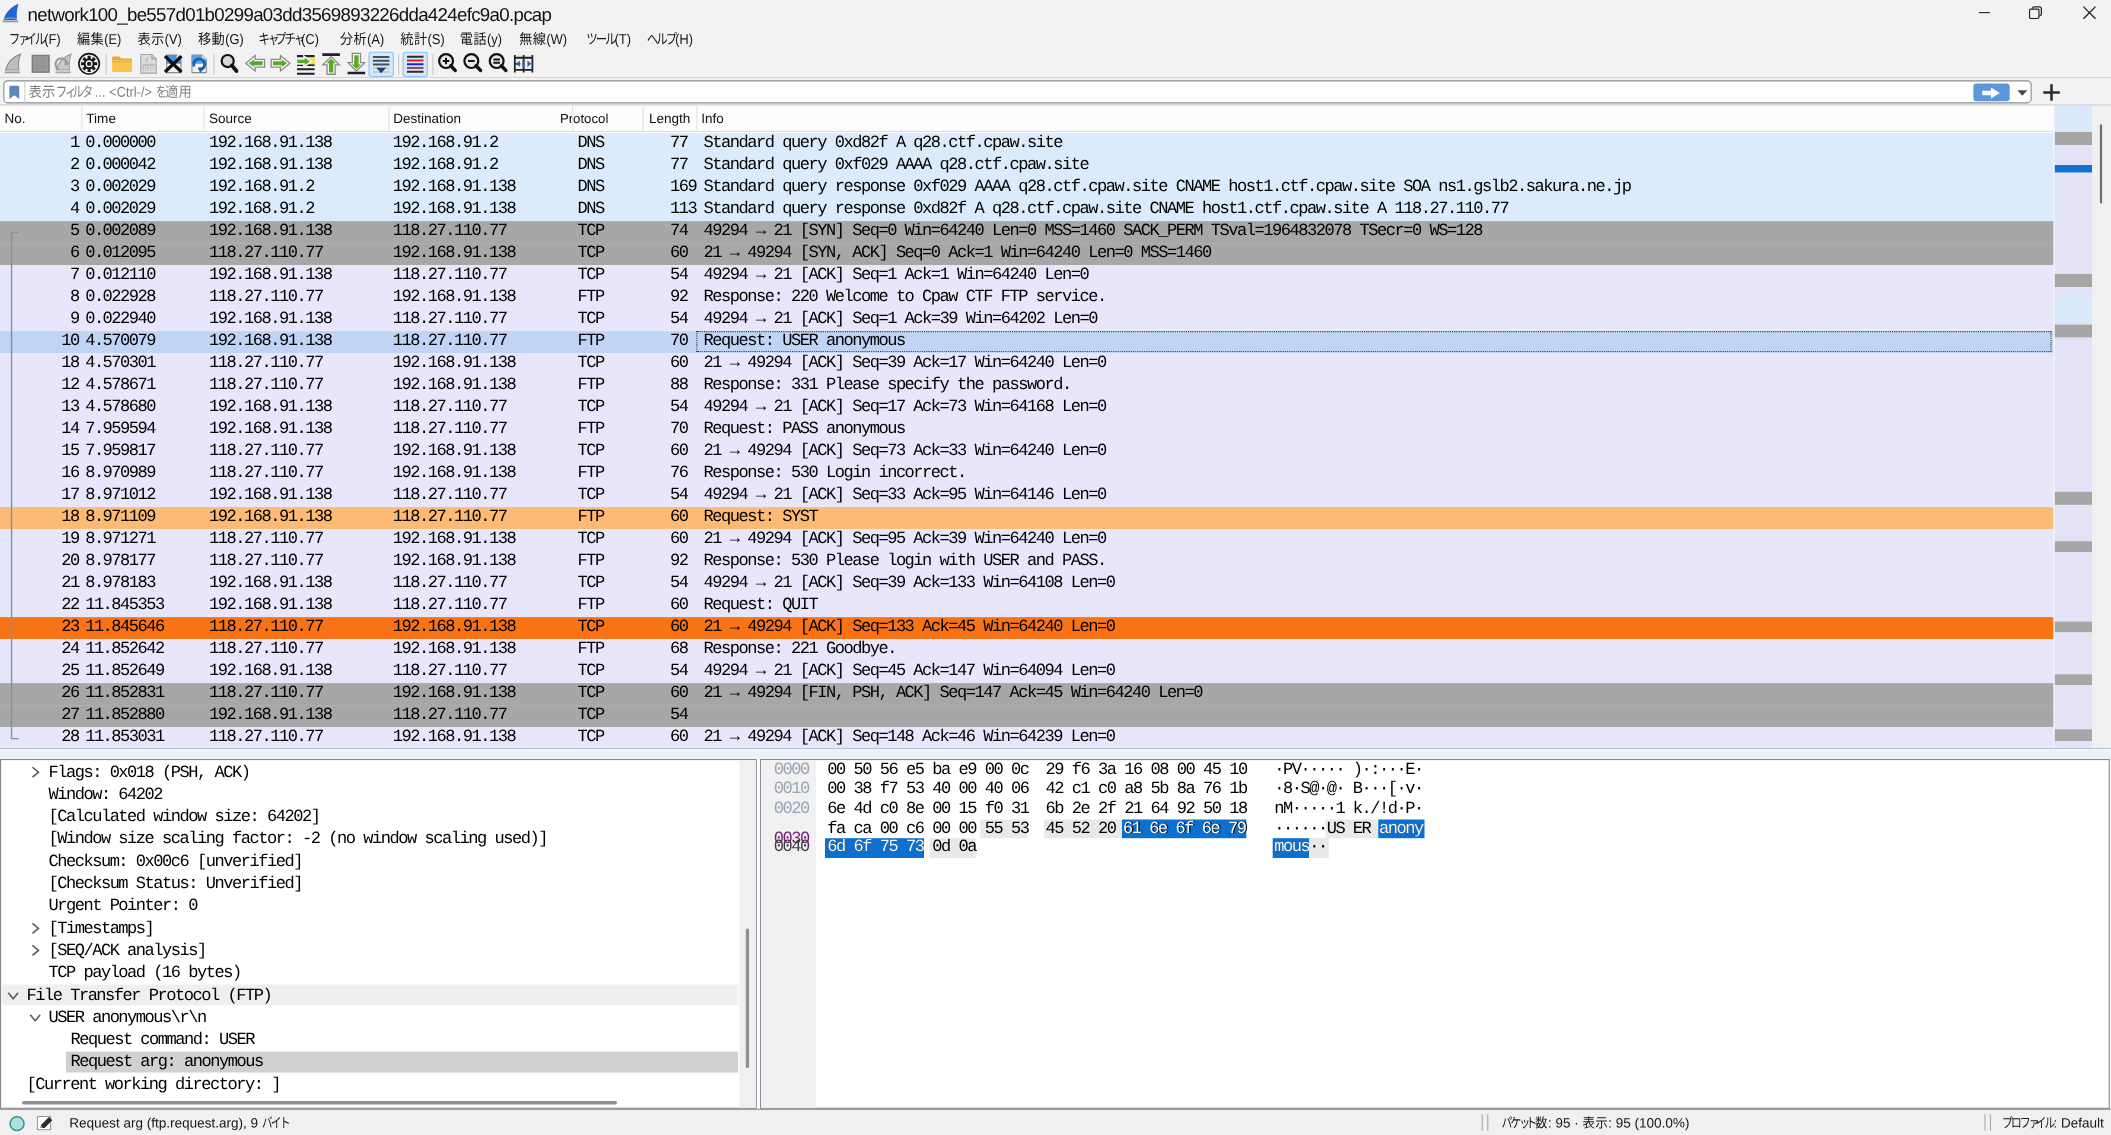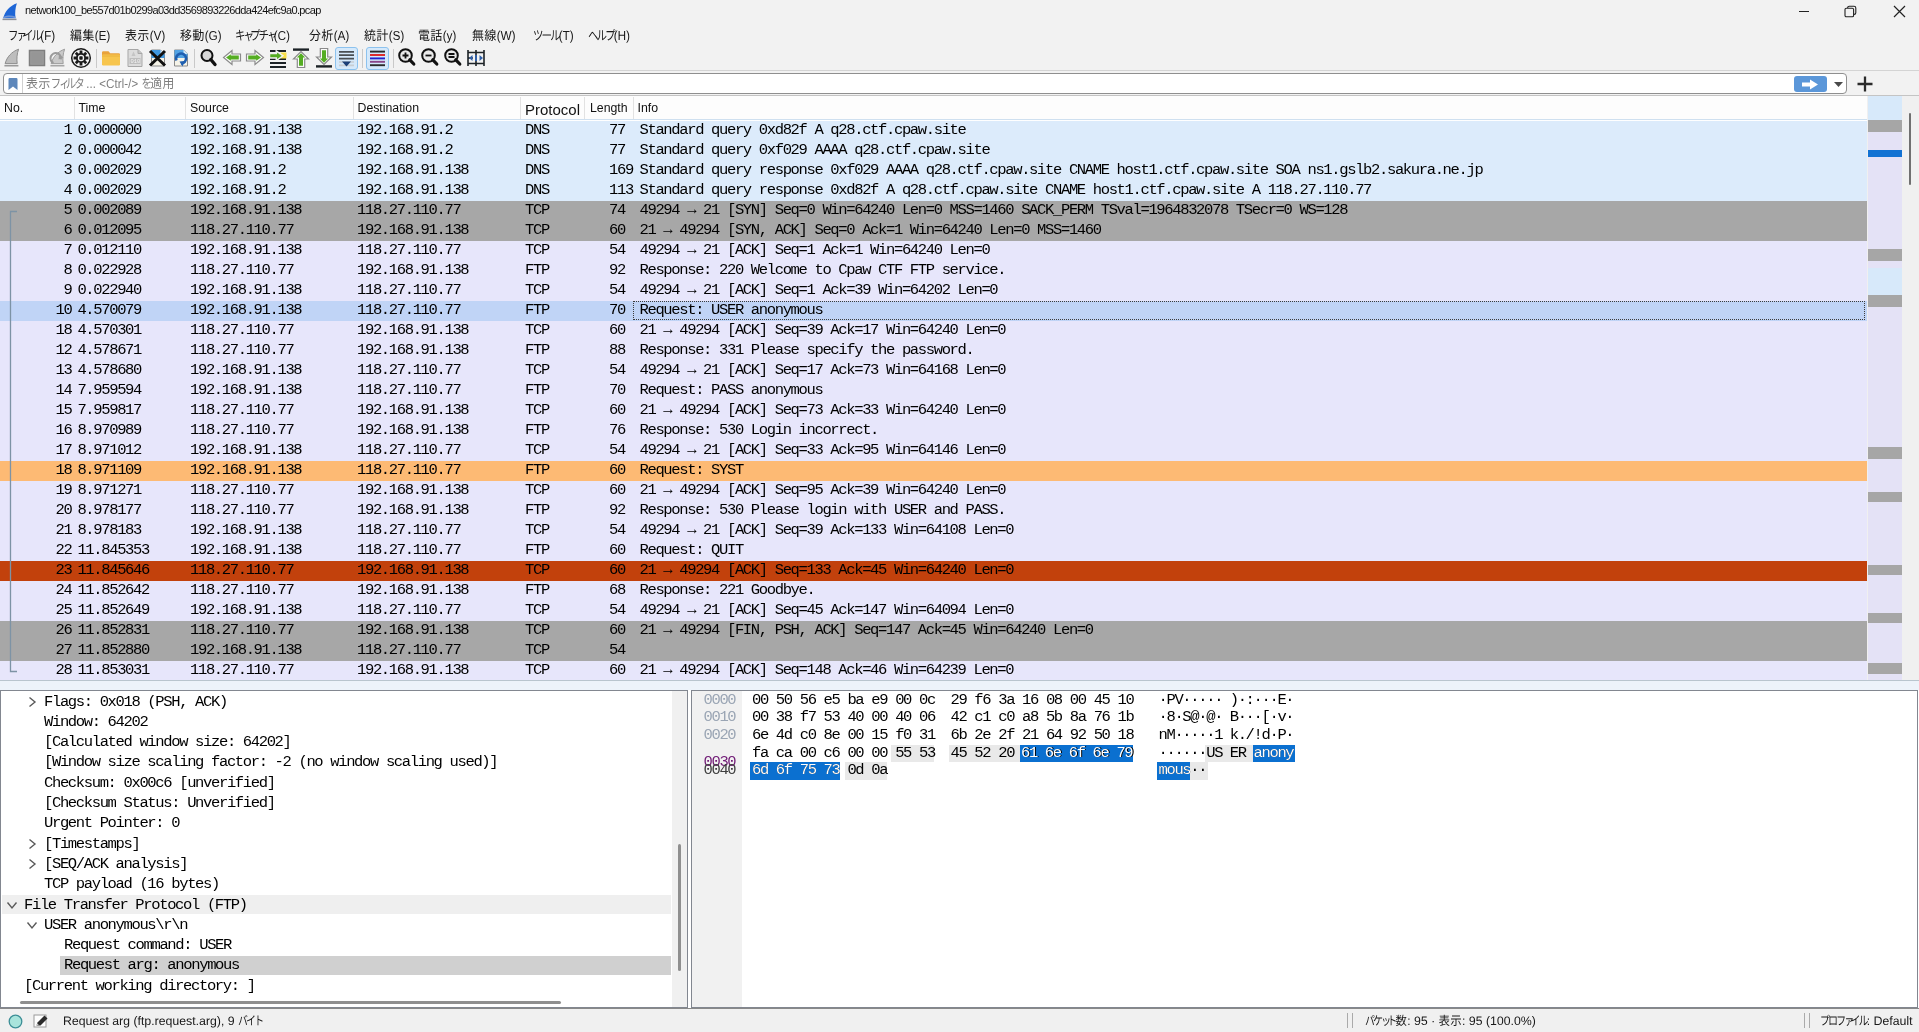--- a/index.html
+++ b/index.html
@@ -12,21 +12,21 @@
 .cl{left:609px;width:54.5px;text-align:left}.ci{left:639.5px}
 .dl{position:absolute;left:0;width:687px;white-space:pre;line-height:20.3px;height:20.3px}
 .hx{position:absolute;white-space:pre;line-height:17.7px;height:17.7px}
 </style></head><body>
 <div class="abs" style="left:0;top:0;width:1919px;height:23px;background:#f2f2f2"></div>
 <svg class="abs" style="left:2px;top:3px" width="17" height="18" viewBox="0 0 17 18">
 <path d="M14.9 0.3 C7.8 2.8 3 8.3 1.2 15.2 L13.5 15.2 C12.8 10.2 13.3 4.9 14.9 0.3 Z" fill="#1e66d6"></path>
 <path d="M1.2 15.2 C5 13.8 10 13.8 13.5 15.2 L13.4 13.4 C9.8 12.2 4.6 12.3 1.6 13.8 Z" fill="#6f95d8"></path>
 <path d="M0.5 16.4 H14.5" stroke="#8c9097" stroke-width="1.5"></path>
 </svg>
-<div class="abs" style="left:25px;top:4px;font-size:11px;letter-spacing:-0.63px;color:#111">network100_be557d01b0299a03dd3569893226dda424efc9a0.pcap</div>
+<div class="abs" style="left:25px;top:4px;font-size:17px;letter-spacing:-0.63px;color:#111">network100_be557d01b0299a03dd3569893226dda424efc9a0.pcap</div>
 <div class="abs" style="left:1799px;top:10.5px;width:10px;height:1.4px;background:#222"></div>
 <svg class="abs" style="left:1844px;top:5px" width="13" height="13" viewBox="0 0 13 13">
     <rect x="1" y="3.2" width="8.6" height="8.6" rx="1.3" fill="none" stroke="#222" stroke-width="1.1"></rect>
     <path d="M3.6 3 V2.9 Q3.6 1.2 5.3 1.2 H10 Q11.8 1.2 11.8 3 V7.7 Q11.8 9.4 10.1 9.4 H9.9" fill="none" stroke="#222" stroke-width="1.1"></path>
   </svg>
 <svg class="abs" style="left:1893px;top:5px" width="13" height="13" viewBox="0 0 13 13">
     <path d="M1 1 L12 12 M12 1 L1 12" stroke="#222" stroke-width="1.2"></path>
   </svg>
 <div class="abs" style="left:0;top:23px;width:1919px;height:23px;background:#f2f2f2"></div>
 <svg class="abs" style="left:8px;top:24.2px" width="50" height="22" viewBox="0 0 50 22">
@@ -227,21 +227,21 @@
     <path d="M1 1 L5.5 6 L10 1 Z" fill="#4a4a4a"></path>
   </svg>
 <svg class="abs" style="left:1855px;top:74px" width="20" height="20" viewBox="0 0 20 20">
     <path d="M10 2.5 V17.5 M2.5 10 H17.5" stroke="#2b2b2b" stroke-width="2.3"></path>
   </svg>
 <div class="abs" style="left:0;top:96px;width:1866.5px;height:24px;background:#fdfdfd;border-bottom:1px solid #cfe0f0"></div>
 <div class="abs" style="left:4px;top:101px;font-size:12.3px;color:#111">No.</div>
 <div class="abs" style="left:78.5px;top:101px;font-size:12.3px;color:#111">Time</div>
 <div class="abs" style="left:190px;top:101px;font-size:12.3px;color:#111">Source</div>
 <div class="abs" style="left:357.5px;top:101px;font-size:12.3px;color:#111">Destination</div>
-<div class="abs" style="left:525px;top:101px;font-size:15px;color:#111">Protocol</div>
+<div class="abs" style="left:509px;top:101px;font-size:12px;color:#111">Protocol</div>
 <div class="abs" style="left:590px;top:101px;font-size:12.3px;color:#111">Length</div>
 <div class="abs" style="left:637.5px;top:101px;font-size:12.3px;color:#111">Info</div>
 <div class="abs" style="left:74px;top:97px;width:1px;height:22px;background:#e2e2e2"></div>
 <div class="abs" style="left:185px;top:97px;width:1px;height:22px;background:#e2e2e2"></div>
 <div class="abs" style="left:352.5px;top:97px;width:1px;height:22px;background:#e2e2e2"></div>
 <div class="abs" style="left:520px;top:97px;width:1px;height:22px;background:#e2e2e2"></div>
 <div class="abs" style="left:583.5px;top:97px;width:1px;height:22px;background:#e2e2e2"></div>
 <div class="abs" style="left:632.5px;top:97px;width:1px;height:22px;background:#e2e2e2"></div>
 <div class="abs" style="left:0;top:121px;width:1866.5px;height:558.5px;overflow:hidden">
 <div class="r mono" style="top:0px;background:#dcebfb">
@@ -303,21 +303,21 @@
 </div>
 <div class="r mono" style="top:380px;background:#e7e6fb">
 <span class="cno">20</span><span class="ct">8.978177</span><span class="cs">118.27.110.77</span><span class="cd">192.168.91.138</span><span class="cp">FTP</span><span class="cl">92</span><span class="ci">Response: 530 Please login with USER and PASS.</span>
 </div>
 <div class="r mono" style="top:400px;background:#e7e6fb">
 <span class="cno">21</span><span class="ct">8.978183</span><span class="cs">192.168.91.138</span><span class="cd">118.27.110.77</span><span class="cp">TCP</span><span class="cl">54</span><span class="ci">49294 → 21 [ACK] Seq=39 Ack=133 Win=64108 Len=0</span>
 </div>
 <div class="r mono" style="top:420px;background:#e7e6fb">
 <span class="cno">22</span><span class="ct">11.845353</span><span class="cs">192.168.91.138</span><span class="cd">118.27.110.77</span><span class="cp">FTP</span><span class="cl">60</span><span class="ci">Request: QUIT</span>
 </div>
-<div class="r mono" style="top:440px;background:#c2410c">
+<div class="r mono" style="top:440px;background:#f97316">
 <span class="cno">23</span><span class="ct">11.845646</span><span class="cs">118.27.110.77</span><span class="cd">192.168.91.138</span><span class="cp">TCP</span><span class="cl">60</span><span class="ci">21 → 49294 [ACK] Seq=133 Ack=45 Win=64240 Len=0</span>
 </div>
 <div class="r mono" style="top:460px;background:#e7e6fb">
 <span class="cno">24</span><span class="ct">11.852642</span><span class="cs">118.27.110.77</span><span class="cd">192.168.91.138</span><span class="cp">FTP</span><span class="cl">68</span><span class="ci">Response: 221 Goodbye.</span>
 </div>
 <div class="r mono" style="top:480px;background:#e7e6fb">
 <span class="cno">25</span><span class="ct">11.852649</span><span class="cs">192.168.91.138</span><span class="cd">118.27.110.77</span><span class="cp">TCP</span><span class="cl">54</span><span class="ci">49294 → 21 [ACK] Seq=45 Ack=147 Win=64094 Len=0</span>
 </div>
 <div class="r mono" style="top:500px;background:#a7a7a7">
 <span class="cno">26</span><span class="ct">11.852831</span><span class="cs">118.27.110.77</span><span class="cd">192.168.91.138</span><span class="cp">TCP</span><span class="cl">60</span><span class="ci">21 → 49294 [FIN, PSH, ACK] Seq=147 Ack=45 Win=64240 Len=0</span>

